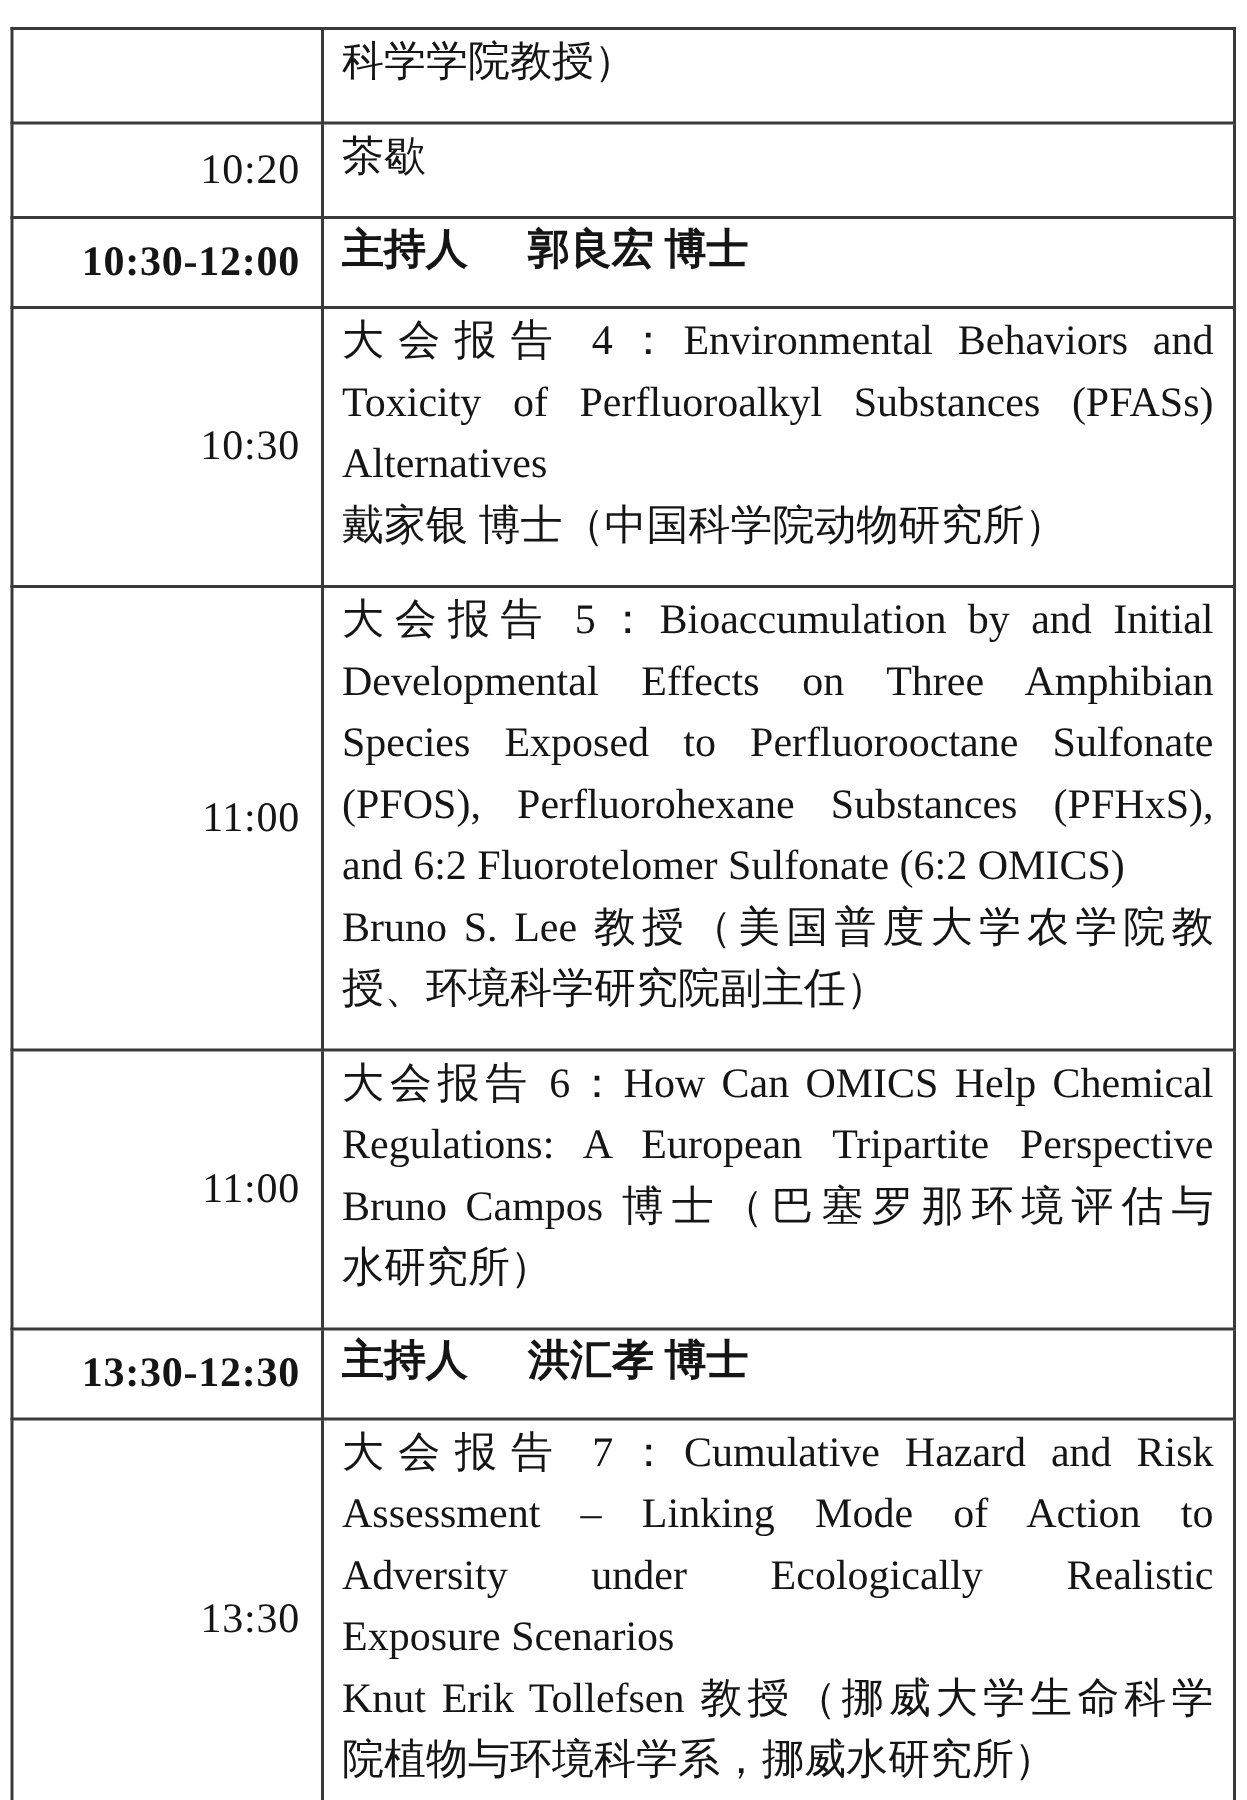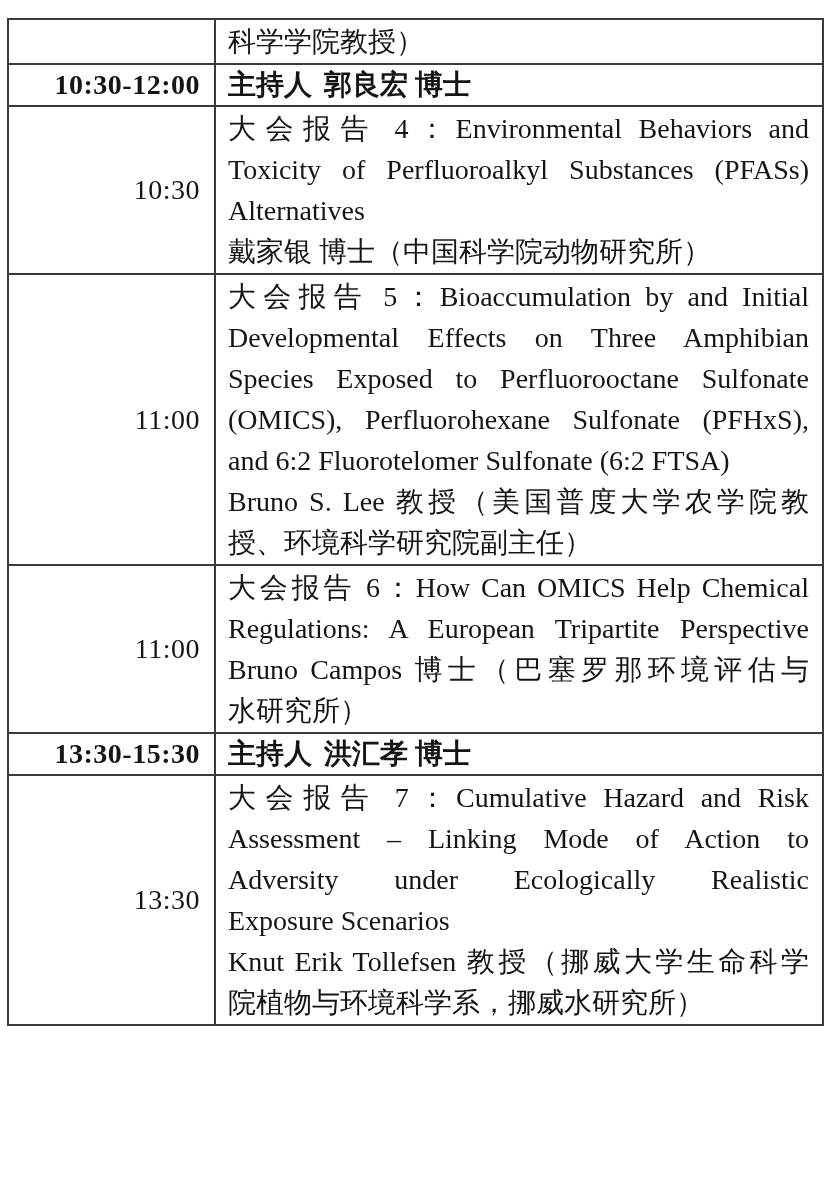--- a/index.html
+++ b/index.html
@@ -31,51 +31,57 @@
   .time-cell {
     width: 187px;
     text-align: right;
     vertical-align: middle;
     padding: 0 14px 0 4px;
     white-space: nowrap;
     letter-spacing: 0.5px;
   }
   .content-cell {
     vertical-align: middle;
-    padding: 1px 13px 1px 12px;
+    padding: 1px 13px 19px 12px;
   }
   .line {
     line-height: 41px;
     text-align: left;
   }
   .line.justify {
     text-align: justify;
     text-align-last: justify;
   }
   .chair-row td {
     font-weight: bold;
   }
   .chair-role {
     display: inline-block;
   }
   .chair-name {
     display: inline-block;
-    margin-left: 12px;
+    margin-left: 40px;
   }
 </style>
 </head>
 <body>
 
 <div class="page">
   <table class="schedule">
     <tbody>
         <tr>
           <td class="time-cell"></td>
           <td class="content-cell">
             <div class="line">科学学院教授）</div>
+          </td>
+        </tr>
+        <tr>
+          <td class="time-cell"><span>10:20</span></td>
+          <td class="content-cell">
+            <div class="line">茶歇</div>
           </td>
         </tr>
         <tr class="chair-row">
           <td class="time-cell"><span>10:30-12:00</span></td>
           <td class="content-cell"><span class="chair-role">主持人</span><span class="chair-name">郭良宏 博士</span></td>
         </tr>
         <tr>
           <td class="time-cell"><span>10:30</span></td>
           <td class="content-cell">
             <div class="line justify">大会报告 4：Environmental Behaviors and</div>
@@ -83,37 +89,37 @@
             <div class="line">Alternatives</div>
             <div class="line">戴家银 博士（中国科学院动物研究所）</div>
           </td>
         </tr>
         <tr>
           <td class="time-cell"><span>11:00</span></td>
           <td class="content-cell">
             <div class="line justify">大会报告 5：Bioaccumulation by and Initial</div>
             <div class="line justify">Developmental Effects on Three Amphibian</div>
             <div class="line justify">Species Exposed to Perfluorooctane Sulfonate</div>
-            <div class="line justify">(OMICS), Perfluorohexane Sulfonate (PFHxS),</div>
-            <div class="line">and 6:2 Fluorotelomer Sulfonate (6:2 FTSA)</div>
+            <div class="line justify">(PFOS), Perfluorohexane Substances (PFHxS),</div>
+            <div class="line">and 6:2 Fluorotelomer Sulfonate (6:2 OMICS)</div>
             <div class="line justify">Bruno S. Lee 教授（美国普度大学农学院教</div>
             <div class="line">授、环境科学研究院副主任）</div>
           </td>
         </tr>
         <tr>
           <td class="time-cell"><span>11:00</span></td>
           <td class="content-cell">
             <div class="line justify">大会报告 6：How Can OMICS Help Chemical</div>
             <div class="line justify">Regulations: A European Tripartite Perspective</div>
             <div class="line justify">Bruno Campos 博士（巴塞罗那环境评估与</div>
             <div class="line">水研究所）</div>
           </td>
         </tr>
         <tr class="chair-row">
-          <td class="time-cell"><span>13:30-15:30</span></td>
+          <td class="time-cell"><span>13:30-12:30</span></td>
           <td class="content-cell"><span class="chair-role">主持人</span><span class="chair-name">洪汇孝 博士</span></td>
         </tr>
         <tr>
           <td class="time-cell"><span>13:30</span></td>
           <td class="content-cell">
             <div class="line justify">大会报告 7：Cumulative Hazard and Risk</div>
             <div class="line justify">Assessment – Linking Mode of Action to</div>
             <div class="line justify">Adversity under Ecologically Realistic</div>
             <div class="line">Exposure Scenarios</div>
             <div class="line justify">Knut Erik Tollefsen 教授（挪威大学生命科学</div>

